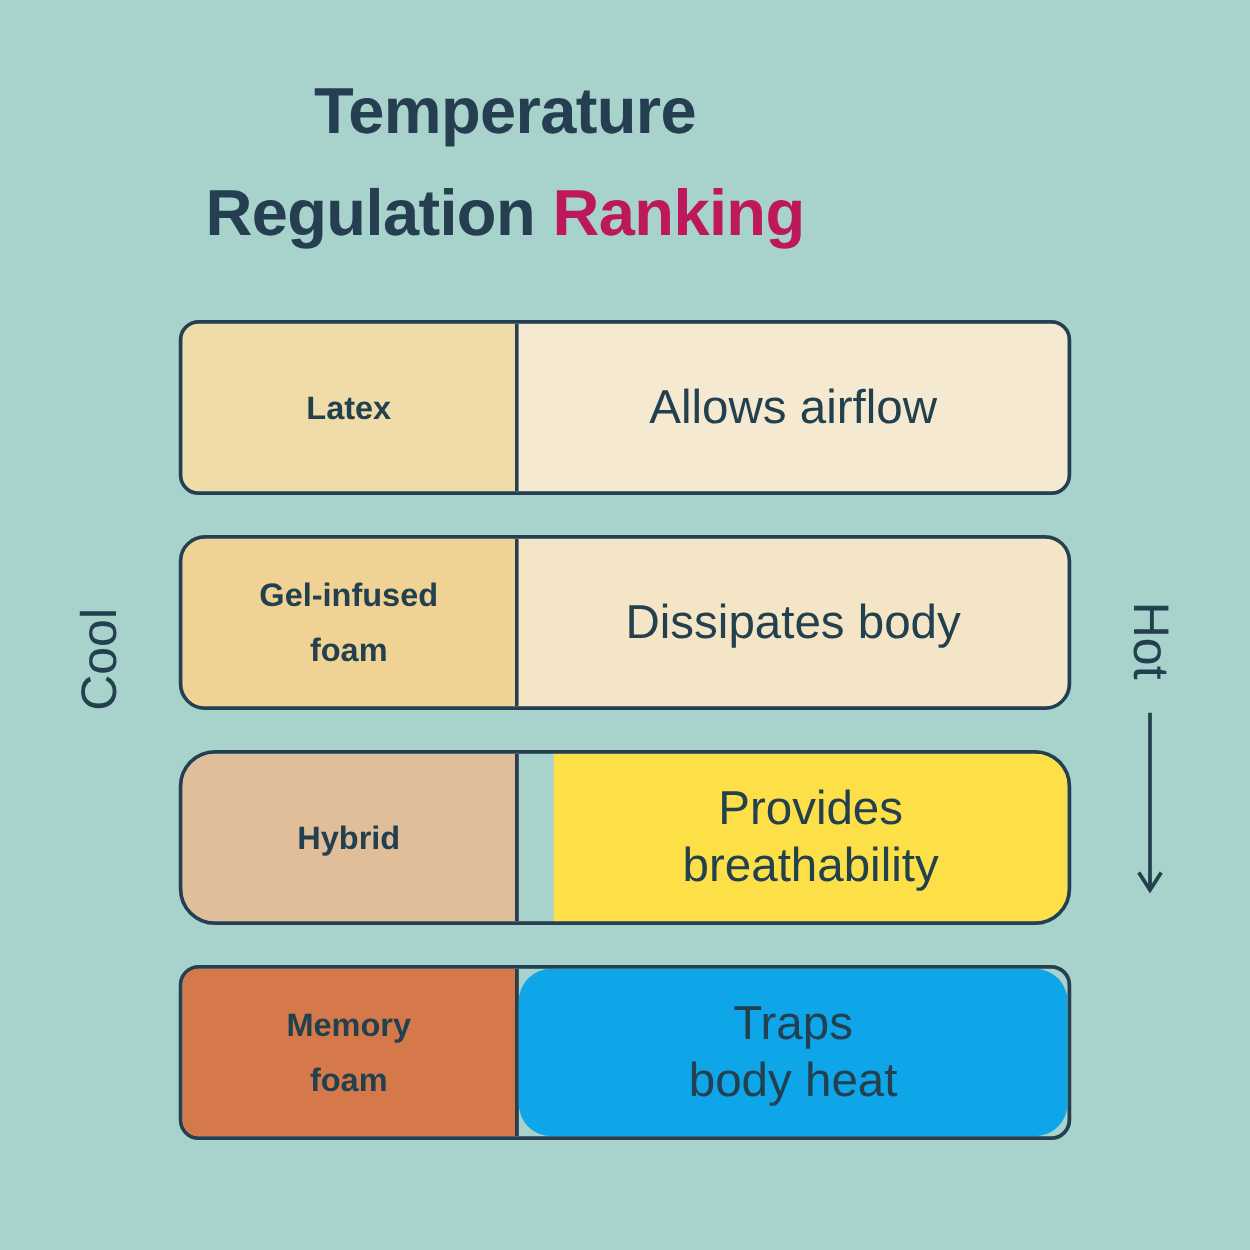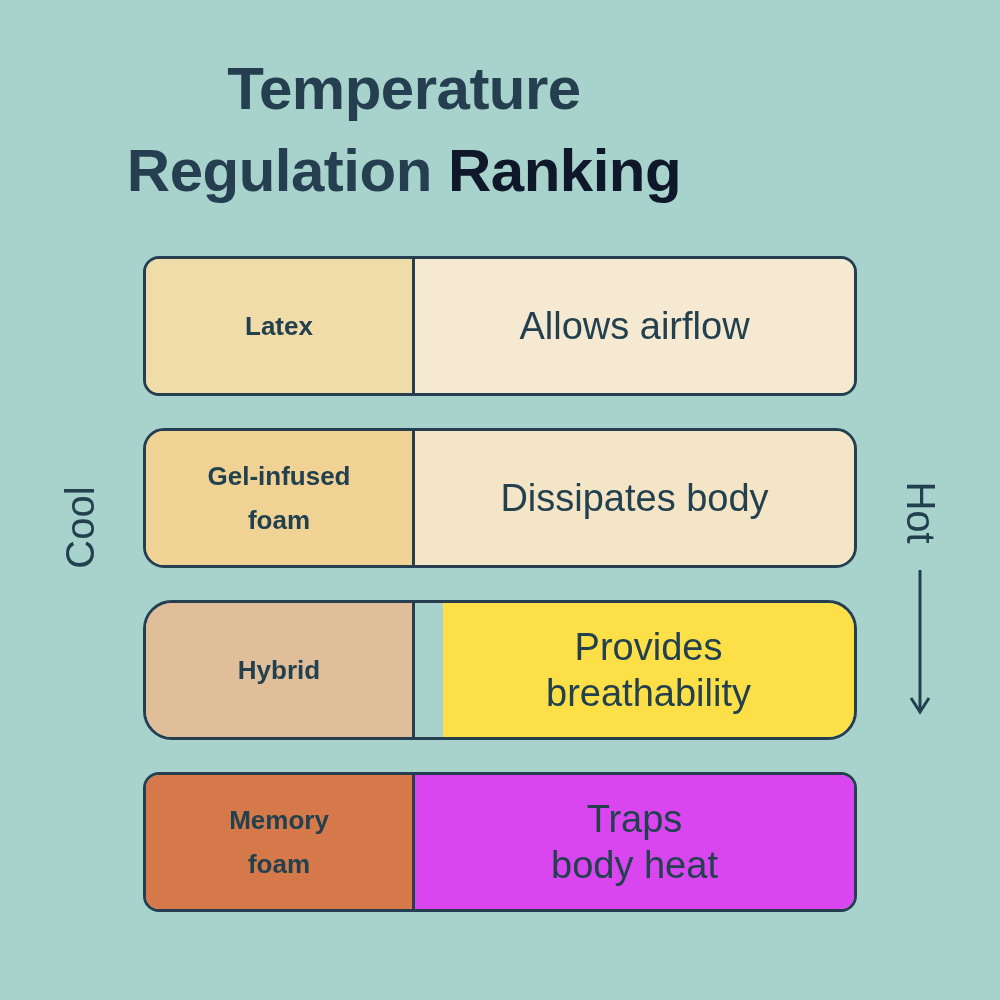--- a/index.html
+++ b/index.html
@@ -7,25 +7,25 @@
       width: 1000px; height: 1000px;
       background: #a8d3cd;
       font-family: "Liberation Sans", sans-serif;
       color: #23404f;
       position: relative;
       overflow: hidden;
     }
     .title {
       position: absolute; left: 0; top: 48px; width: 808px;
       text-align: center;
-      font-weight: 700; font-size: 60px; line-height: 82px;
+      font-weight: 700; font-size: 52px; line-height: 82px;
       color: #253f50;
       letter-spacing: -0.5px;
     }
-    .title .accent { color: #0f172a; }
+    .title .accent { color: #be185d; }
     .row {
       position: absolute; left: 143px; width: 714px; height: 140px;
       border: 3px solid #253f50; border-radius: 16px;
       box-sizing: border-box;
       display: flex; overflow: hidden;
     }
     .row .mat {
       width: 266px; flex: none;
       border-right: 3px solid #253f50;
       display: flex; align-items: center; justify-content: center;
@@ -88,15 +88,15 @@
   </div>
   <div class="desc" style="background:#fde047;margin-left:28px;">Provides
 breathability</div>
 </div>
 
 <div class="row" style="top:772px;">
   <div class="mat" style="background:#d5784a;">
     <span>Memory
 foam</span>
   </div>
-  <div class="desc" style="background:#d946ef;">Traps
+  <div class="desc" style="background:#0ea5e9;border-radius:26px;">Traps
 body heat</div>
 </div>
 
 </body></html>

